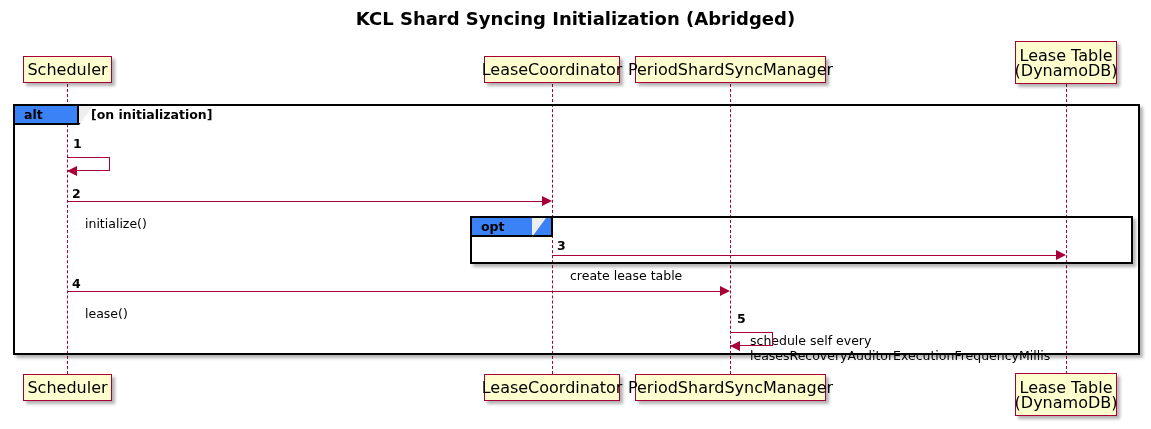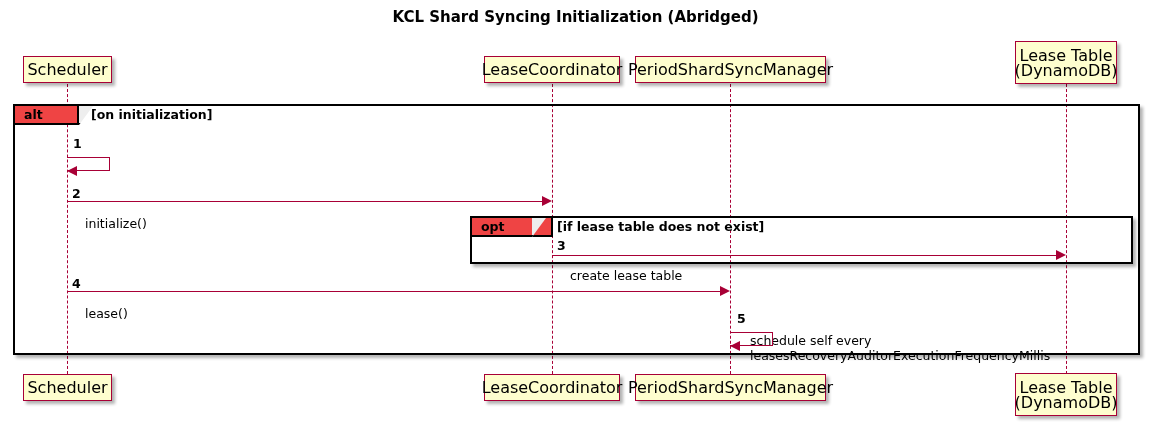--- a/index.html
+++ b/index.html
@@ -16,21 +16,21 @@
     height: 429px;
     background: #ffffff;
     overflow: hidden;
   }
   .diagram-title {
     position: absolute;
     left: 0;
     top: 8px;
     width: 1151px;
     text-align: center;
-    font-size: 15px;
+    font-size: 18px;
     font-weight: bold;
     color: #000000;
     font-family: "DejaVu Sans", sans-serif;
   }
   
   .lifeline {
     position: absolute;
     width: 0;
     border-left: 1px dashed #A80036;
     top: 84px;
@@ -61,21 +61,21 @@
     box-sizing: border-box;
   }
   .fragment.shadowed {
     box-shadow: 3px 3px 3px rgba(0,0,0,0.30);
   }
   .frag-tab {
     position: absolute;
     left: 0;
     top: 0;
     height: 19px;
-    background: #ef4444;
+    background: #3b82f6;
     border-right: 2px solid #000000;
     border-bottom: 2px solid #000000;
     box-sizing: border-box;
     display: flex;
     align-items: center;
     padding: 0 7px 0 9px;
     font-size: 12.5px;
     font-weight: bold;
     color: #000000;
   }
@@ -172,21 +172,20 @@
     <span class="msg-num" style="position:absolute; left:-13px; top:0px;">2</span>
     <span>initialize()</span>
   </div>
   <div class="msg-line" style="left:67px; top:201px; width:476px;"></div>
   <div class="msg-arrow-right" style="left:542px; top:196px;"></div>
 
   <div class="fragment shadowed" style="left:470px; top:216px; width:663px; height:48px;">
     <div class="frag-tab" style="width:81px;">opt</div>
     <div class="frag-tab-notch" style="left:60px;"></div>
   </div>
-  <div class="frag-cond" style="left:557px; top:219px;">[if lease table does not exist]</div>
 
   <div class="msg-label" style="left:570px; top:238px;">
     <span class="msg-num" style="position:absolute; left:-13px; top:0px;">3</span>
     <span>create lease table</span>
   </div>
   <div class="msg-line" style="left:552px; top:255px; width:504px;"></div>
   <div class="msg-arrow-right" style="left:1056px; top:250px;"></div>
 
   <div class="msg-label" style="left:85px; top:276px;">
     <span class="msg-num" style="position:absolute; left:-13px; top:0px;">4</span>

